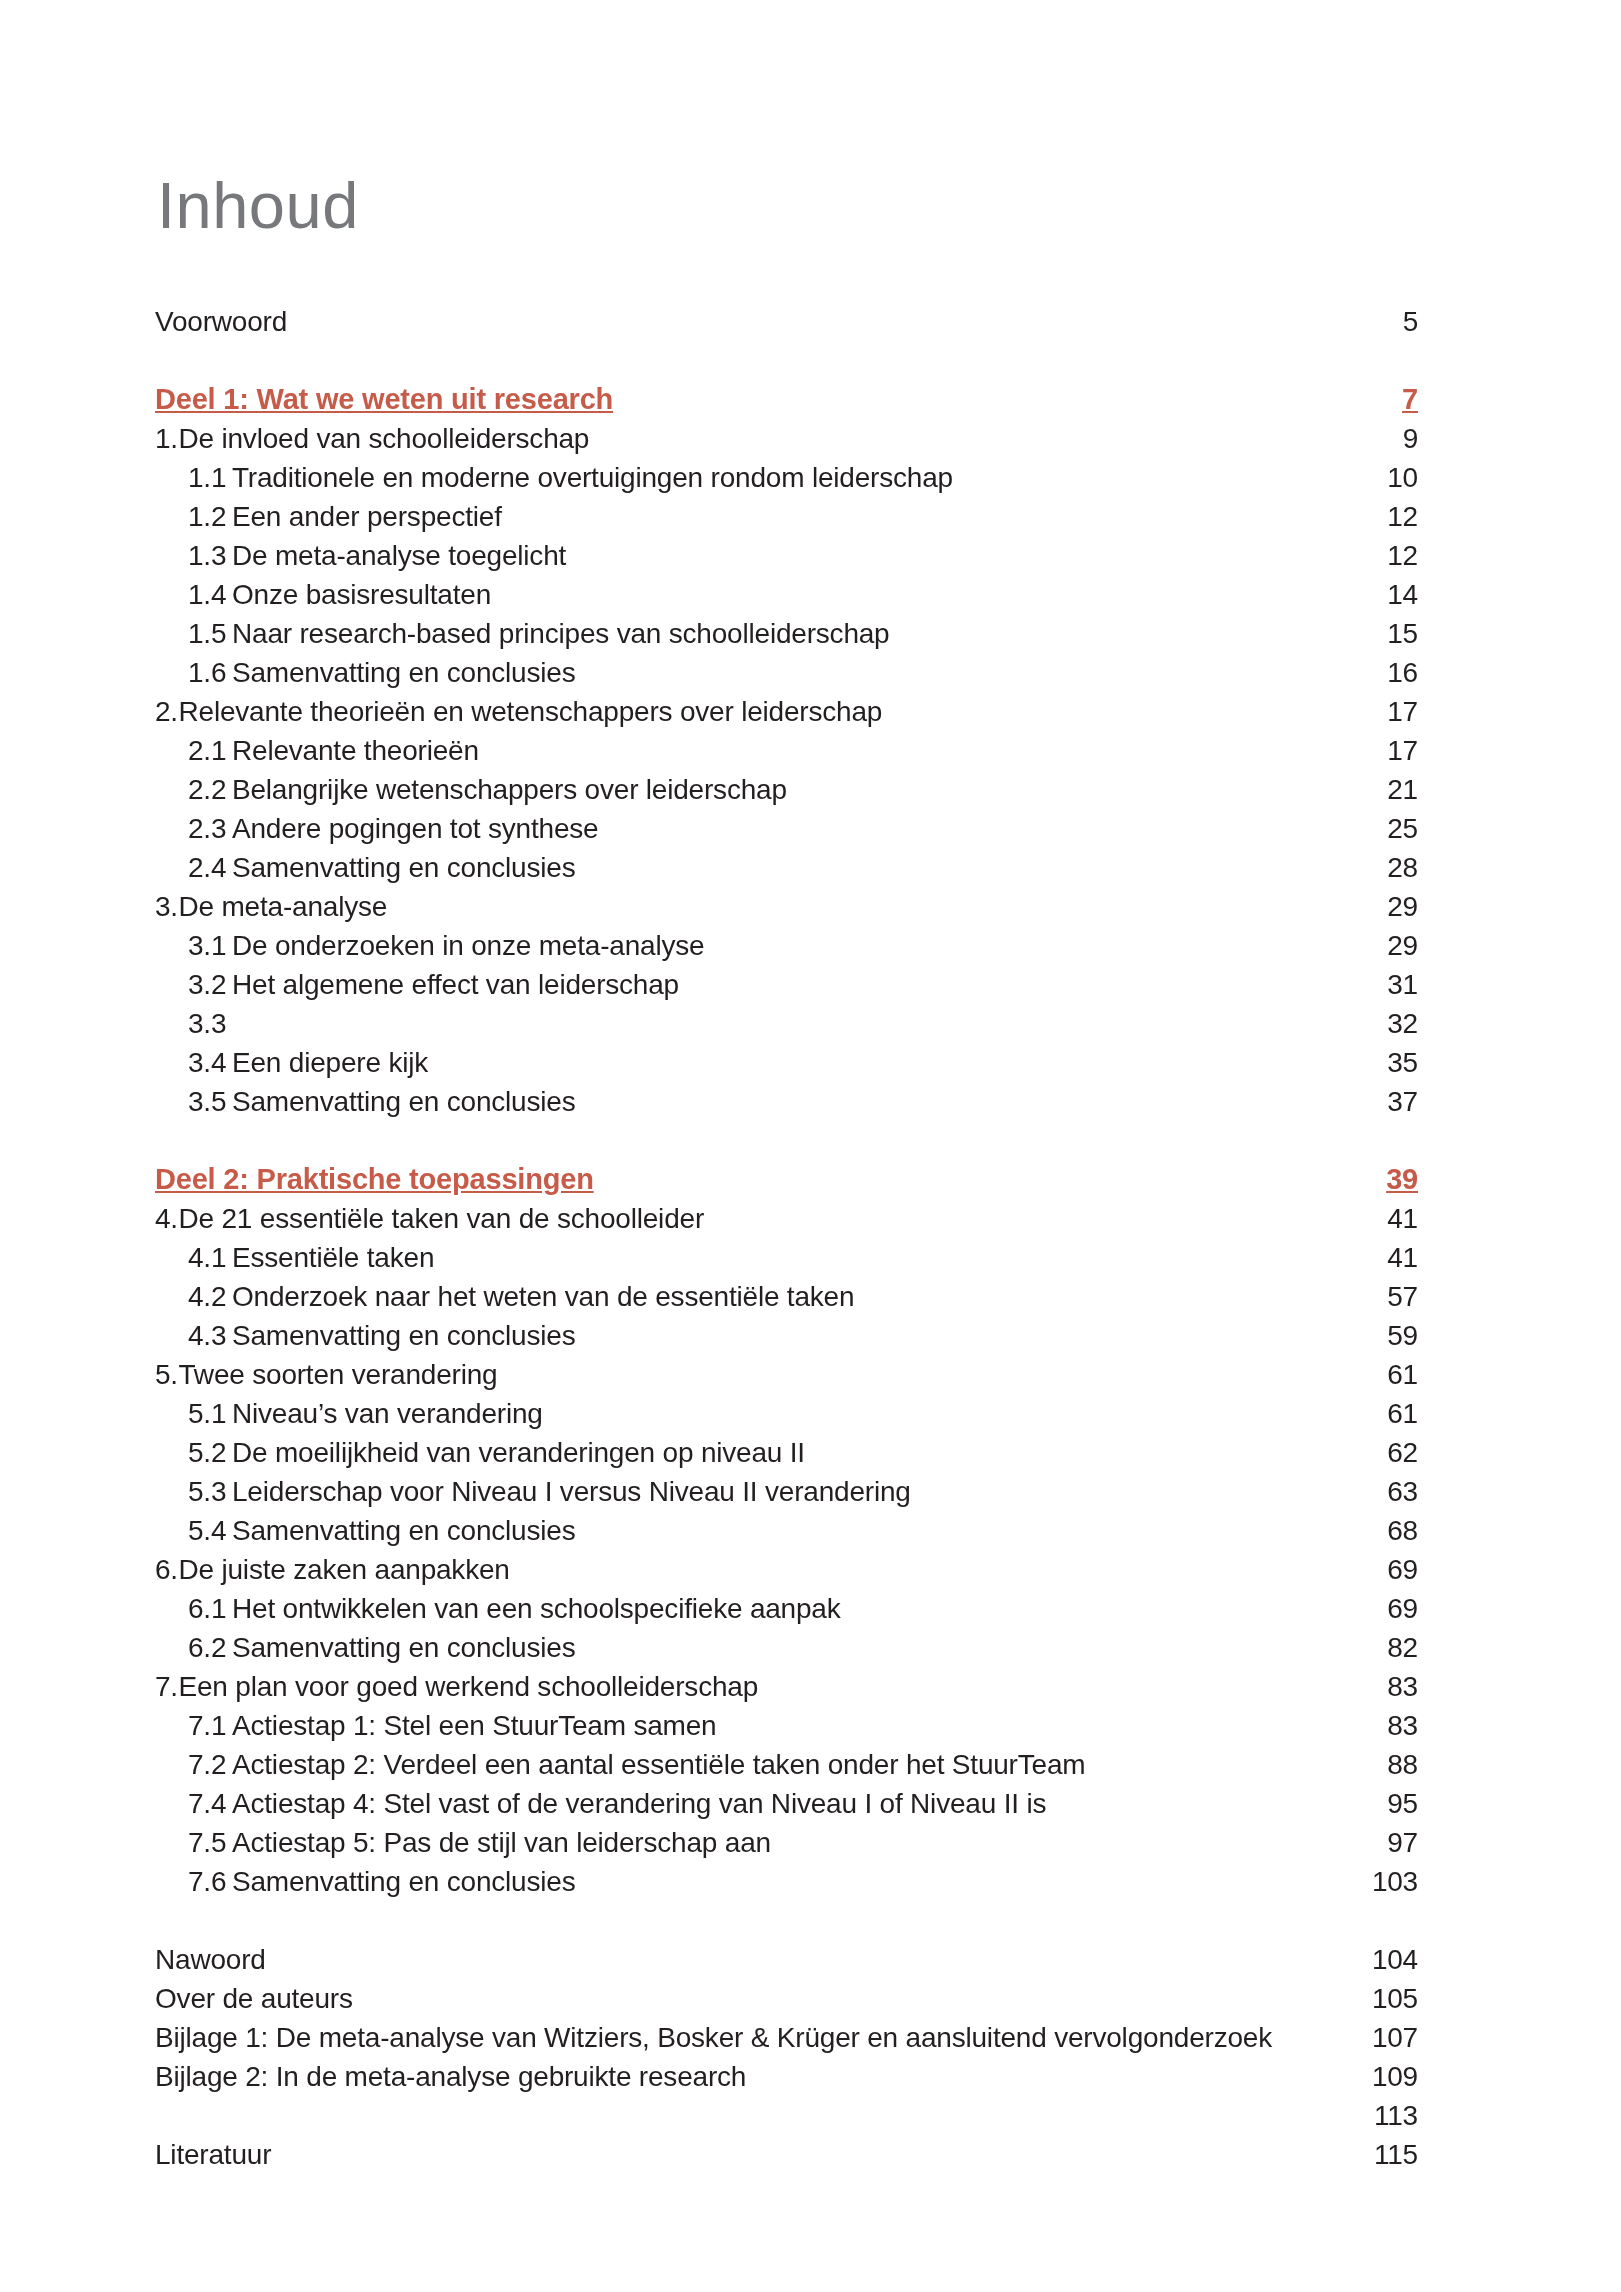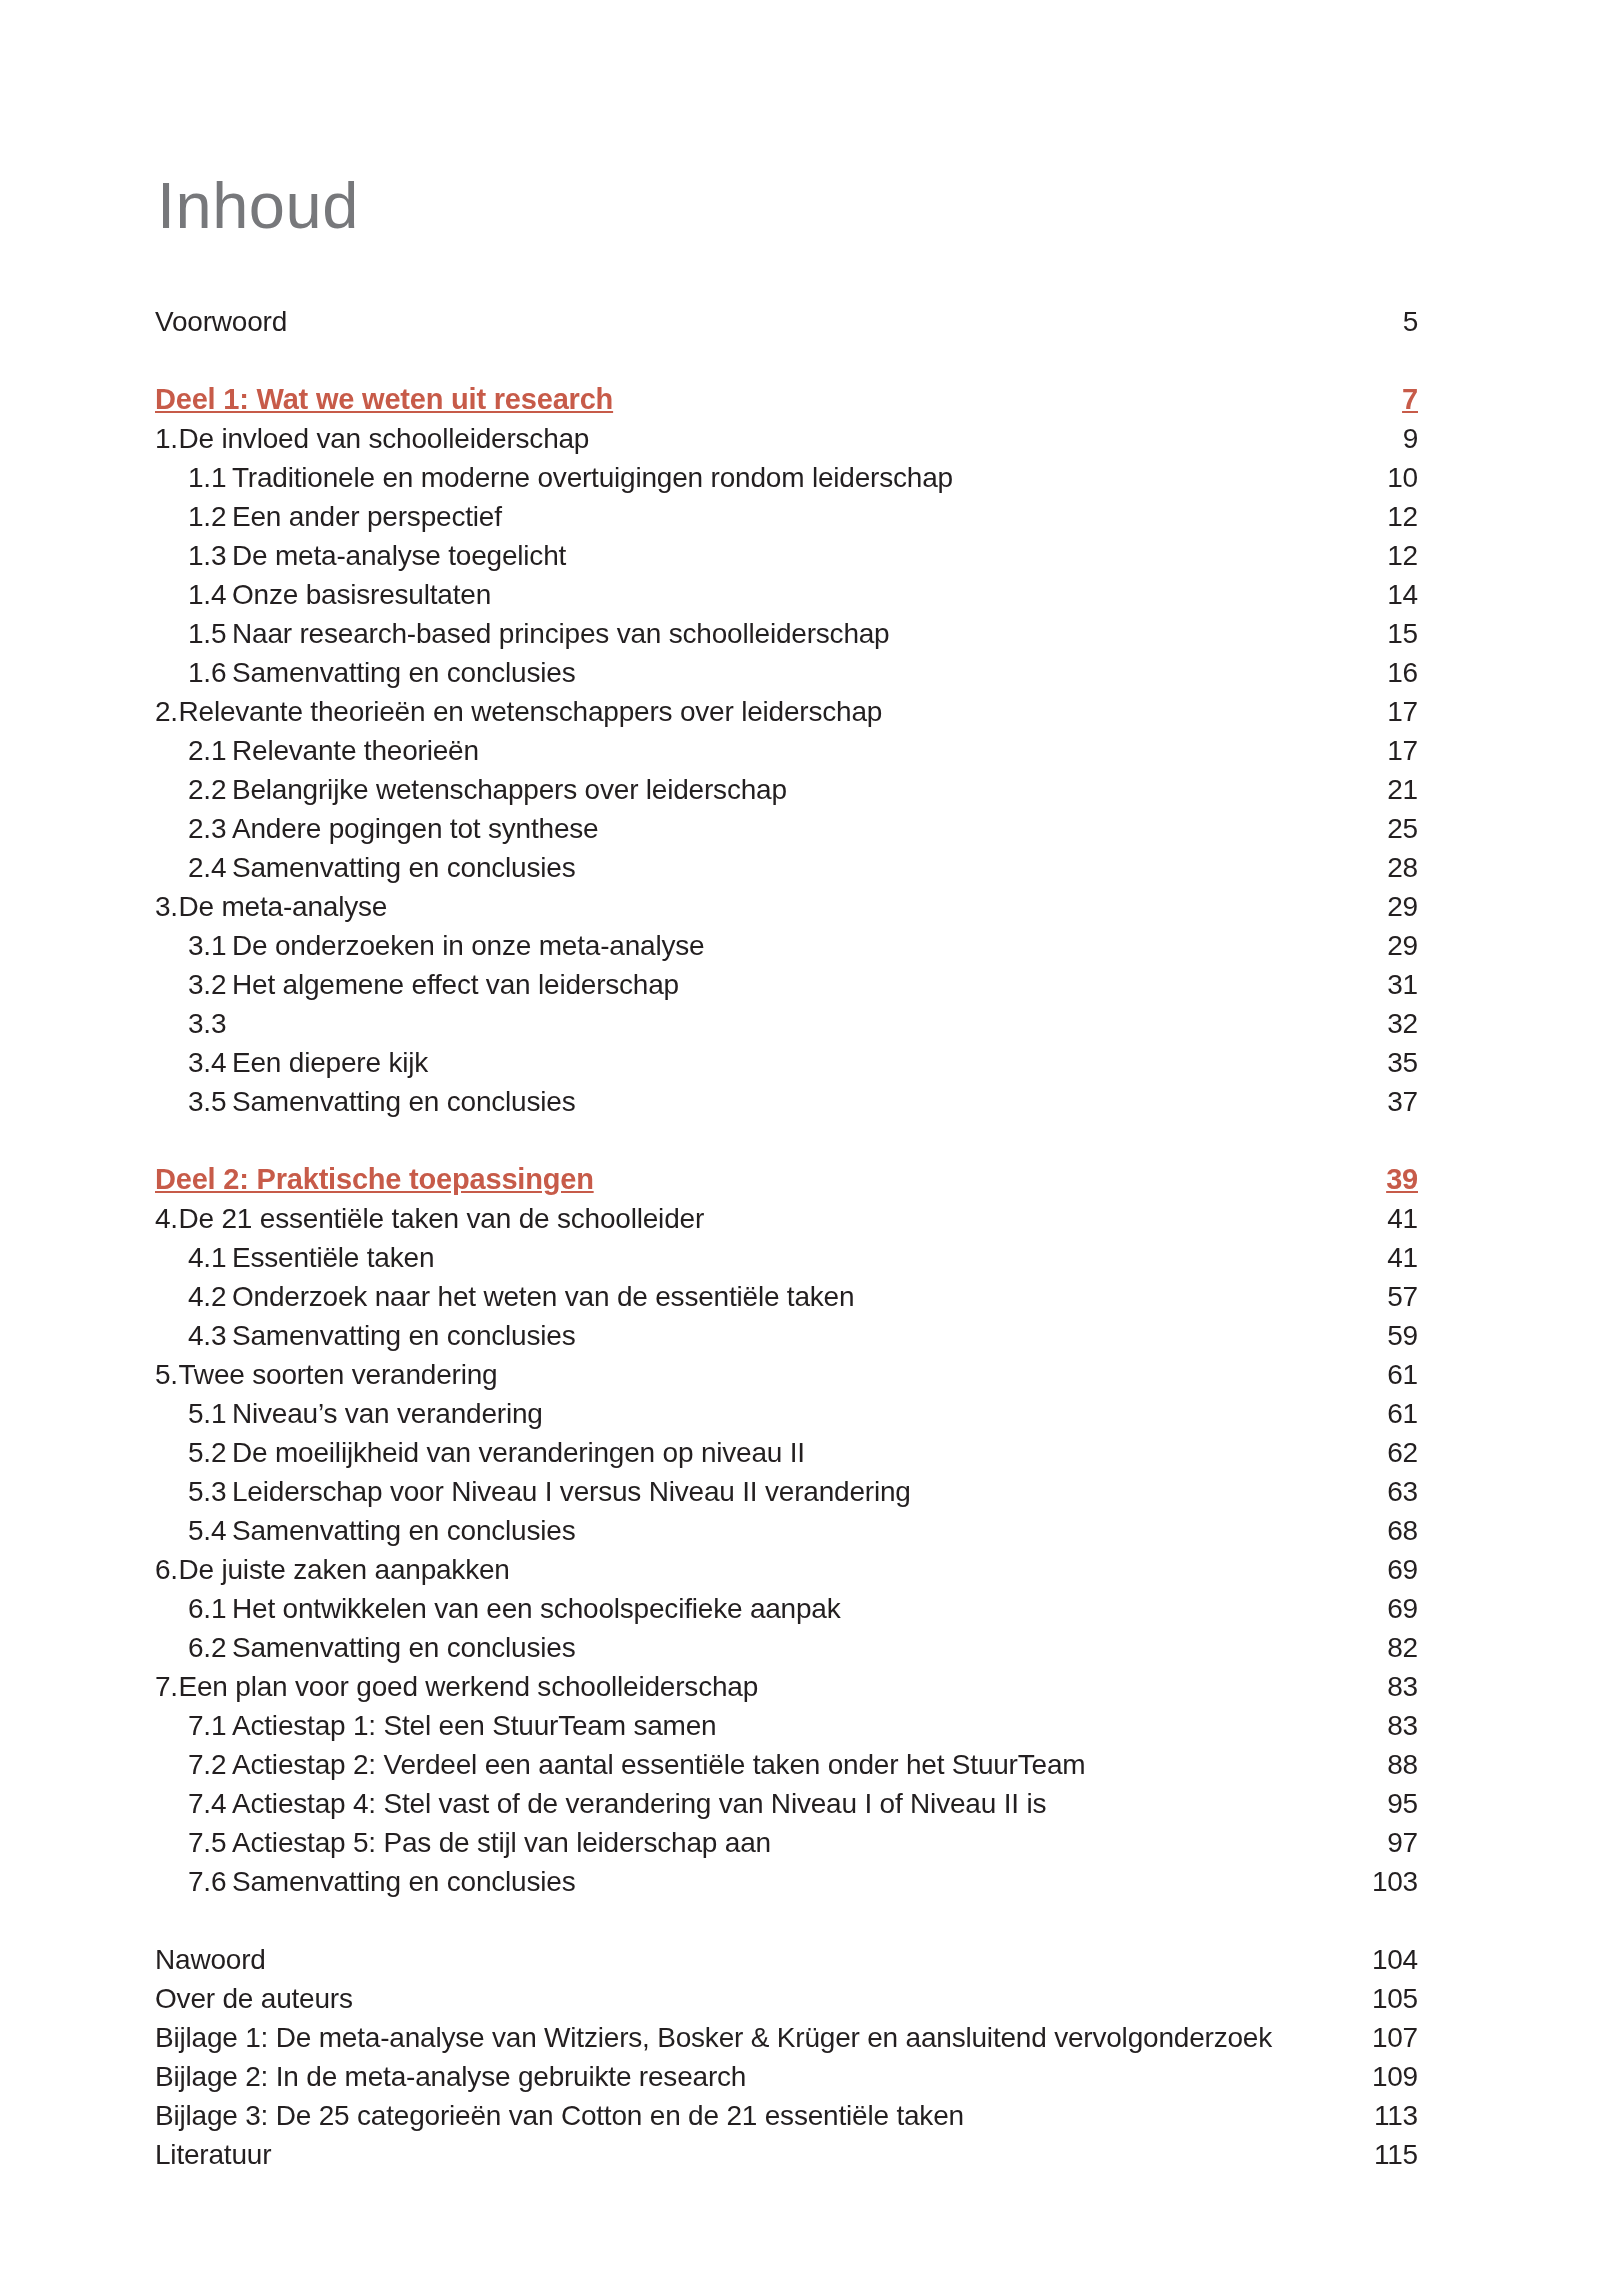--- a/index.html
+++ b/index.html
@@ -356,23 +356,20 @@
         </div>
         <span class="page-num">107</span>
       </div>
       <div class="row plain">
         <div class="label">
           <span class="txt">Bijlage 2: In de meta-analyse gebruikte research</span>
         </div>
         <span class="page-num">109</span>
       </div>
       <div class="row plain">
-        <div class="label">
-          <span class="txt">Bijlage 3: De 25 categorieën van Cotton en de 21 essentiële taken</span>
-        </div>
         <span class="page-num">113</span>
       </div>
       <div class="row plain">
         <div class="label">
           <span class="txt">Literatuur</span>
         </div>
         <span class="page-num">115</span>
       </div>
     </div>
 </div>

